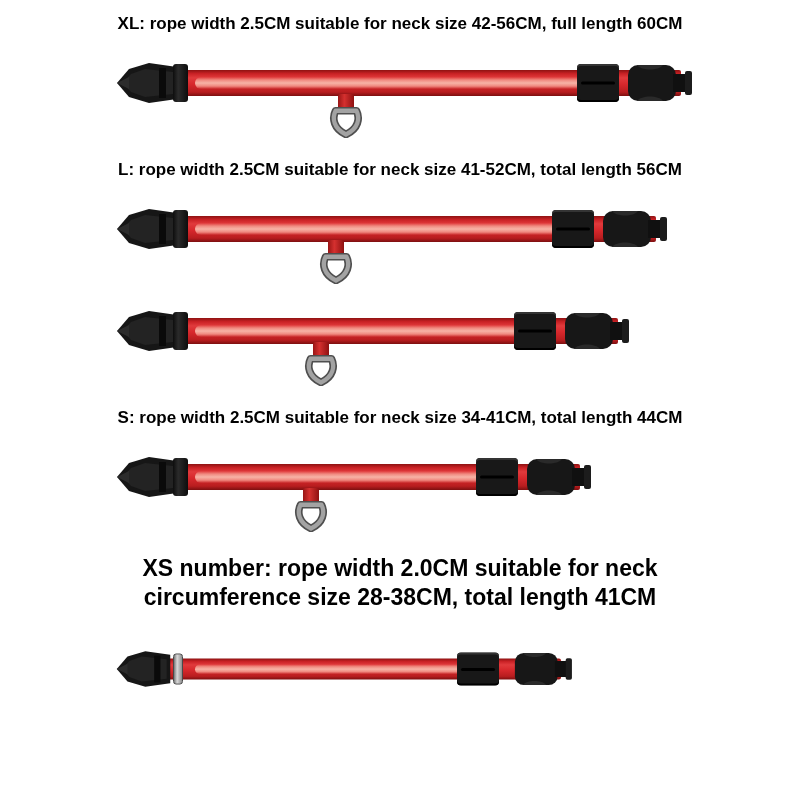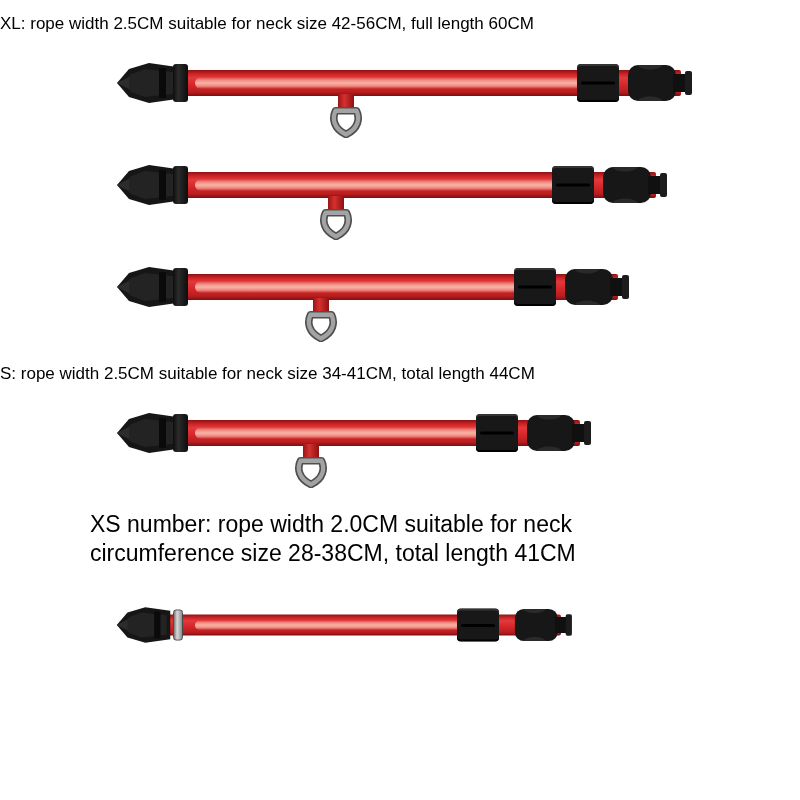--- a/index.html
+++ b/index.html
@@ -2,23 +2,23 @@
 <html><head>
 <meta charset="utf-8">
 <style>
   html, body { margin: 0; padding: 0; background: #ffffff; }
   body { font-family: "Liberation Sans", sans-serif; }
   .page { width: 800px; margin: 0 auto; padding-top: 14px; }
 
   .row { margin-bottom: 12px; }
   .row-label {
     margin: 0 auto 24px auto;
-    text-align: left;
+    text-align: center;
     font-size: 17px;
-    font-weight: 400;
+    font-weight: 700;
     color: #000000;
   }
   .row-label.xs {
     font-size: 23px;
     max-width: 620px;
     line-height: 1.28;
     margin-bottom: 34px;
   }
 
   .collar-zone { position: relative; }
@@ -157,20 +157,21 @@
         <svg class="d-ring" viewBox="0 0 40 34" style="left: 212px;">
           <path d="M9,5 H31 C35,13 33,24 20,30 C7,24 5,13 9,5 Z" fill="none" stroke="#4f4f4f" stroke-width="8" stroke-linejoin="round"></path>
           <path d="M9,5 H31 C35,13 33,24 20,30 C7,24 5,13 9,5 Z" fill="none" stroke="#a3a3a3" stroke-width="4.5" stroke-linejoin="round"></path>
         </svg>
 
       </div>
     </div>
   </section>
 
   <section class="row">
+    <p class="row-label">L: rope width 2.5CM suitable for neck size 41-52CM, total length 56CM</p>
     <div class="collar-zone" style="height: 90px;">
       <div class="collar" style="--h: 26px; width: 553px;">
 
         <div class="strap"></div>
         <div class="stripe"></div>
 
         <svg class="buckle-left" viewBox="0 0 64 46" preserveAspectRatio="xMinYMid meet">
           <polygon points="62,7 34,3 14,9 2,23 14,37 34,43 62,39" fill="#161616"></polygon>
           <polygon points="58,12 30,9 16,14 8,23 16,32 30,37 58,34" fill="#232323"></polygon>
           <rect x="44" y="8" width="7" height="30" fill="#0a0a0a"></rect>

